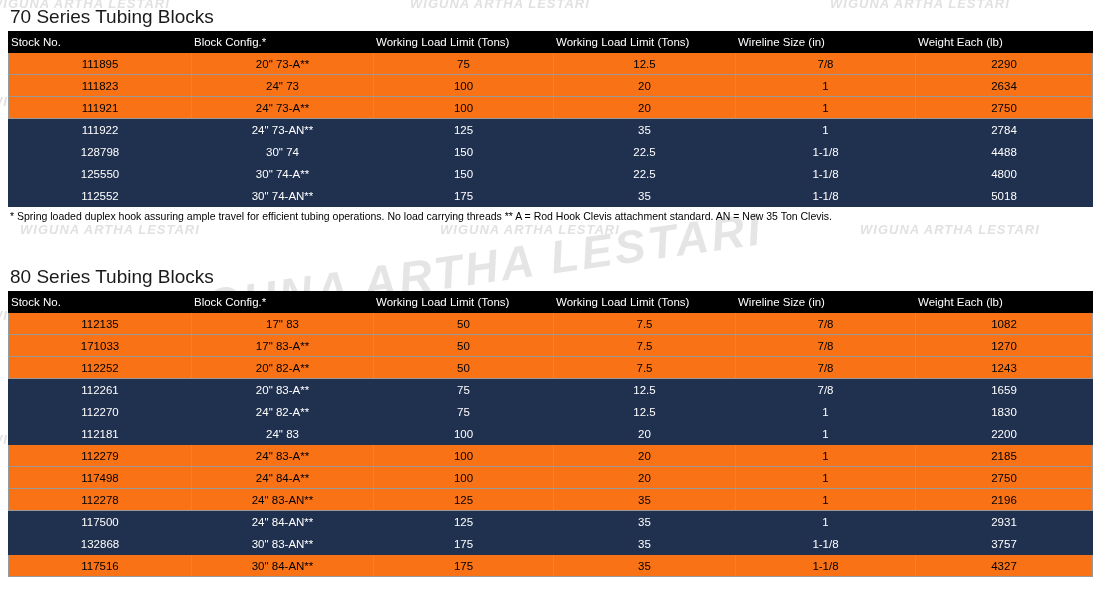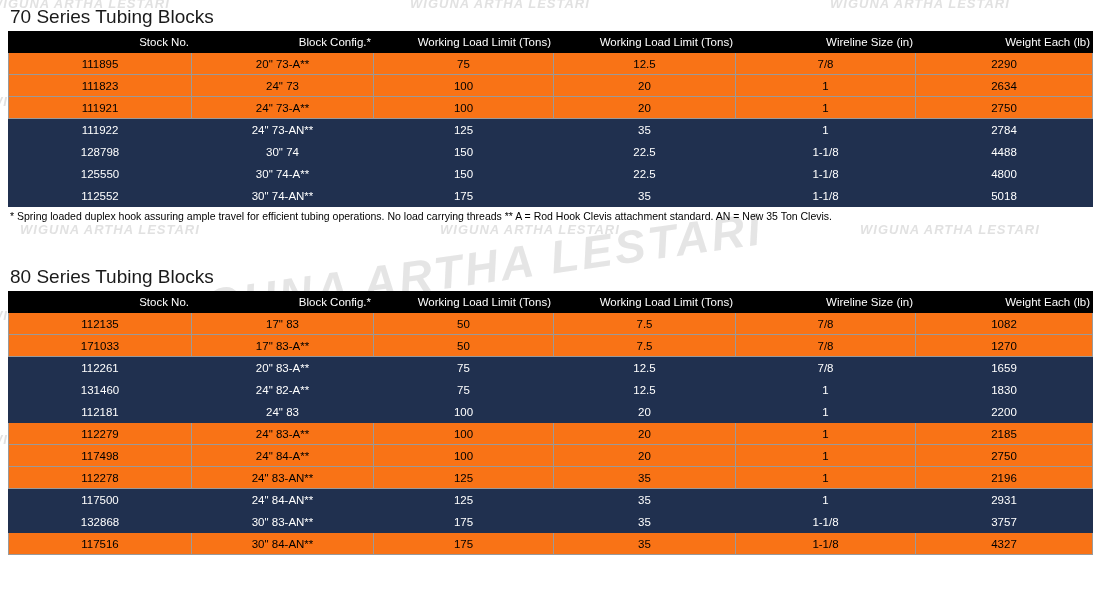--- a/index.html
+++ b/index.html
@@ -69,21 +69,21 @@
     font-size: 11.5px;
     background: #ffffff;
   }
   table.specs th {
     background: #000000;
     color: #ffffff;
     font-weight: normal;
     font-size: 11.5px;
     padding: 4px 2px;
     border: 1px solid #000000;
-    text-align: right;
+    text-align: left;
   }
   table.specs td {
     border: 1px solid #9a9a9a;
     padding: 3px 2px;
     text-align: center;
     height: 15px;
   }
   tr.band-dark td {
     background: #20304f;
     color: #ffffff;
@@ -245,30 +245,38 @@
           <td>1082</td>
         </tr>
         <tr class="band-light">
           <td>171033</td>
           <td>17" 83-A**</td>
           <td>50</td>
           <td>7.5</td>
           <td>7/8</td>
           <td>1270</td>
         </tr>
+        <tr class="band-light">
+          <td>112252</td>
+          <td>20" 82-A**</td>
+          <td>50</td>
+          <td>7.5</td>
+          <td>7/8</td>
+          <td>1243</td>
+        </tr>
         <tr class="band-dark">
           <td>112261</td>
           <td>20" 83-A**</td>
           <td>75</td>
           <td>12.5</td>
           <td>7/8</td>
           <td>1659</td>
         </tr>
         <tr class="band-dark">
-          <td>131460</td>
+          <td>112270</td>
           <td>24" 82-A**</td>
           <td>75</td>
           <td>12.5</td>
           <td>1</td>
           <td>1830</td>
         </tr>
         <tr class="band-dark">
           <td>112181</td>
           <td>24" 83</td>
           <td>100</td>

